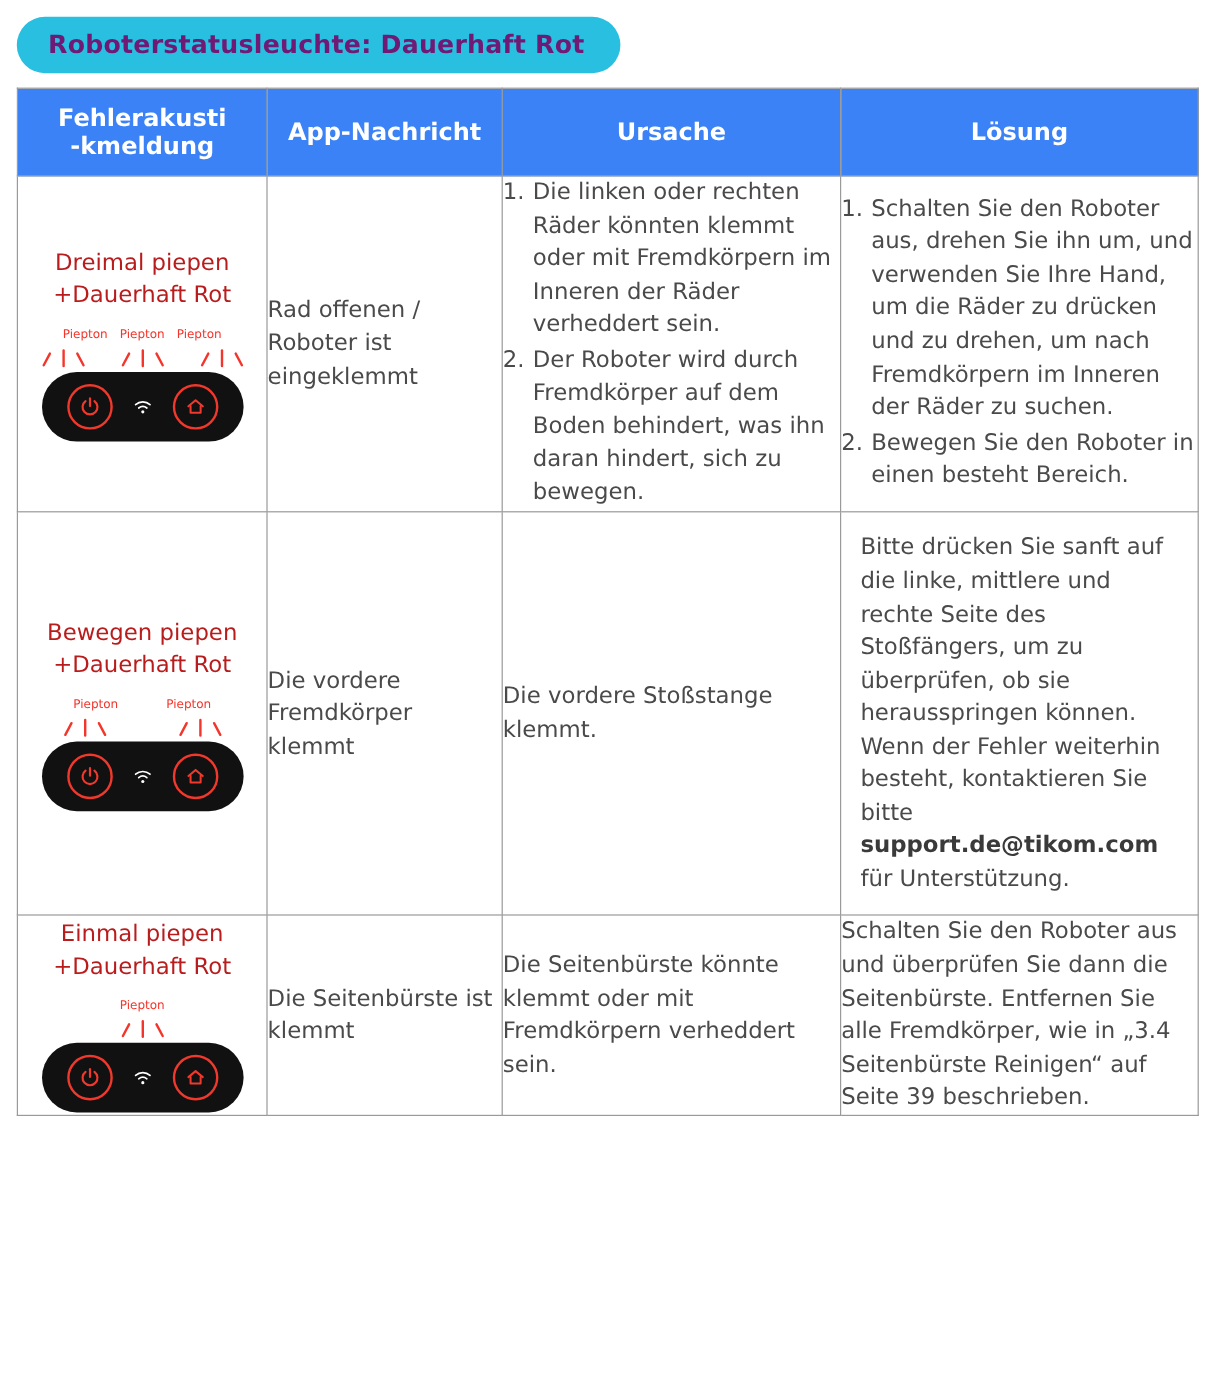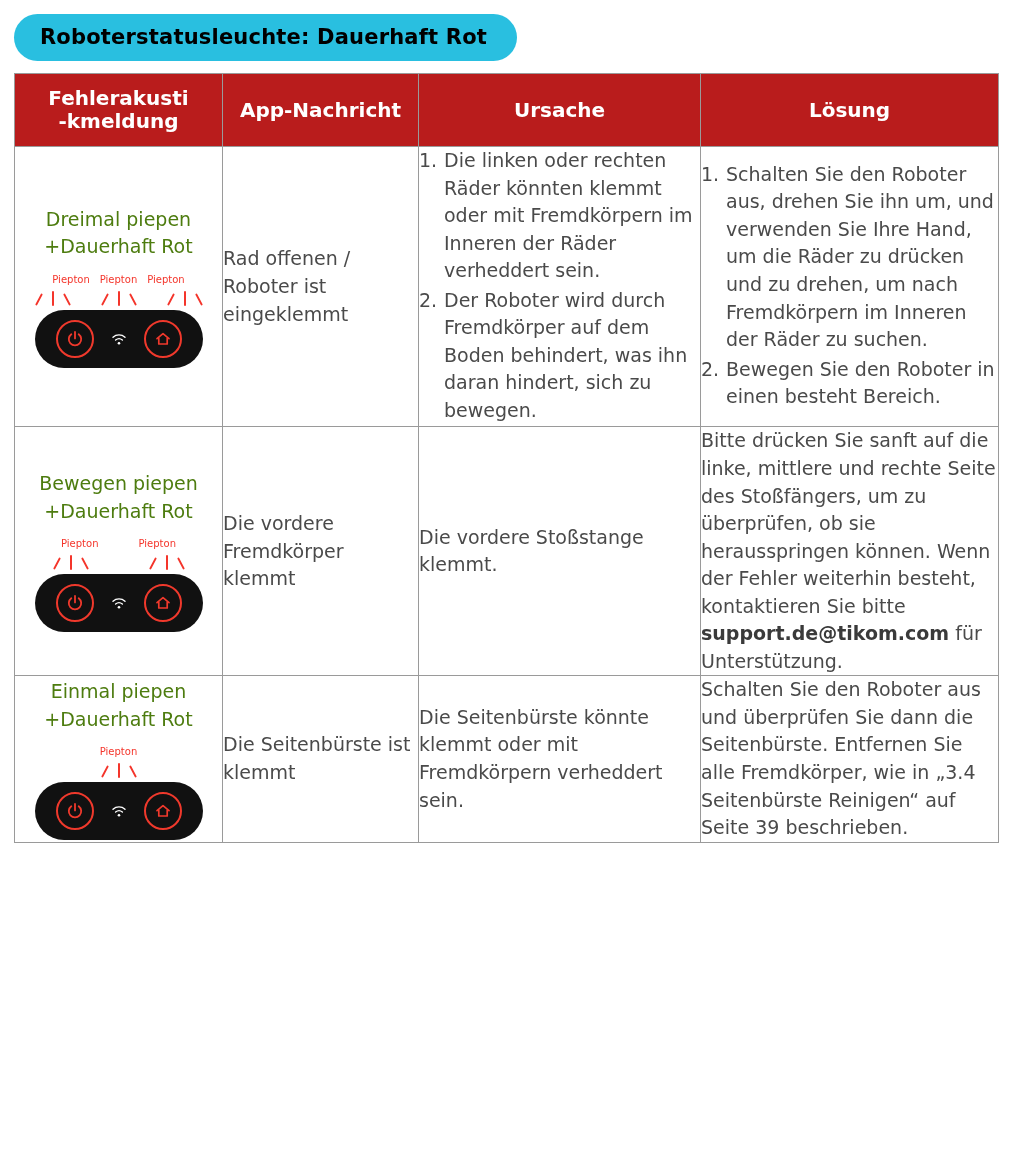--- a/index.html
+++ b/index.html
@@ -22,63 +22,63 @@
     padding: 0;
   }
 
   
   .pill-wrap {
     padding: 14px 0 12px 14px;
   }
   .pill {
     display: inline-block;
     background: #29bfe0;
-    color: #000000;
+    color: #701a75;
     font-size: 21px;
     font-weight: bold;
     letter-spacing: 0.2px;
     padding: 11px 30px 12px 26px;
     border-radius: 26px;
   }
 
   
   table.tbl {
     border-collapse: collapse;
     width: 984px;
     margin-left: 14px;
     table-layout: fixed;
   }
   table.tbl th, table.tbl td {
     border: 1px solid #9a9a9a;
     vertical-align: middle;
     padding: 0;
   }
   thead th {
-    background: #b91c1c;
+    background: #3b82f6;
     color: #ffffff;
     font-size: 20px;
     font-weight: bold;
     text-align: center;
     height: 72px;
     padding: 4px 6px;
     line-height: 1.15;
   }
   col.c1 { width: 208px; }
   col.c2 { width: 196px; }
   col.c3 { width: 282px; }
   col.c4 { width: 298px; }
 
   td.acoustic {
     text-align: center;
     padding: 10px 6px 14px;
   }
   .acoustic-text {
     font-size: 19px;
     line-height: 1.45;
-    color: #4d7c0f;
+    color: #b91c1c;
     margin-bottom: 14px;
   }
   .acoustic-text .l2 { display: block; }
 
   
   .beeps {
     display: flex;
     justify-content: center;
     align-items: flex-end;
     gap: 10px;
@@ -139,21 +139,21 @@
   }
   .btn-circle svg { display: block; }
   .wifi-icon { width: 18px; height: 16px; display:flex; align-items:center; justify-content:center; }
 
   td.cell-text {
     font-size: 19px;
     line-height: 1.45;
     color: #4a4a4a;
     padding: 12px 12px 12px 13px;
   }
-  td.cell-text p { margin: 0; }
+  td.cell-text p { margin: 16px; }
 
   ol.numlist {
     margin: 0;
     padding: 0;
     list-style: none;
   }
   ol.numlist > li {
     position: relative;
     padding-left: 25px;
     margin-bottom: 2px;

